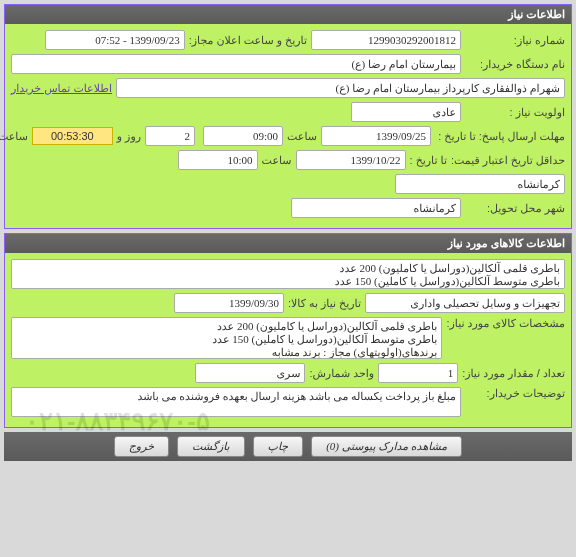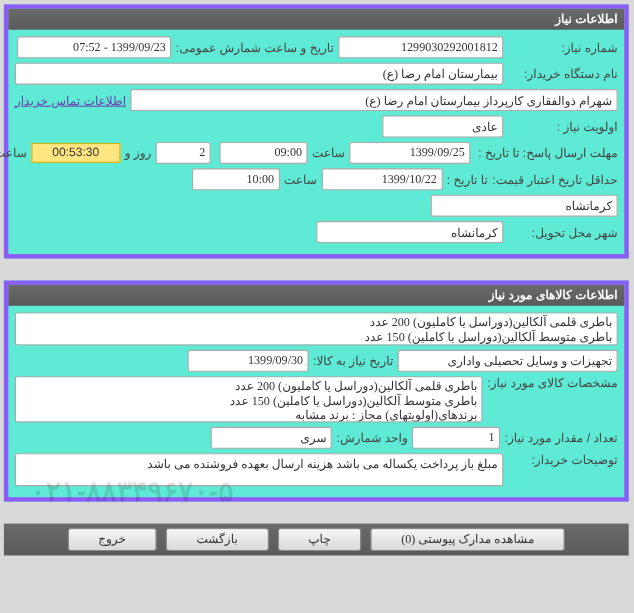--- a/index.html
+++ b/index.html
@@ -5,23 +5,23 @@
 * { box-sizing: border-box; margin: 0; padding: 0; }
 body {
   font-family: Tahoma, Arial, sans-serif;
   font-size: 11px;
   background: #d9d9d9;
   color: #333;
   direction: rtl;
   padding: 4px;
 }
 .panel {
-  background: #5eead4;
-  border: 4px solid #8b5cf6;
-  margin-bottom: 20px;
+  background: #bef264;
+  border: 1px solid #8b5cf6;
+  margin-bottom: 4px;
 }
 .panel-header {
   background: linear-gradient(to bottom, #6a6a6a, #5a5a5a);
   color: #fff;
   padding: 3px 6px;
   font-size: 11px;
   font-weight: bold;
 }
 .panel-body {
   padding: 6px;
@@ -93,39 +93,40 @@
   display: flex;
   justify-content: center;
   background: linear-gradient(to bottom, #6a6a6a, #5a5a5a);
   padding: 4px;
   gap: 8px;
 }
 .btn {
   background: linear-gradient(to bottom, #f6f6f6, #d9d9d9);
   border: 1px solid #888;
   border-radius: 3px;
-  padding: 3px 27px;
+  padding: 3px 14px;
   font-size: 11px;
   font-family: Tahoma;
   cursor: pointer;
   color: #333;
+  font-style: italic;
 }
 .spacer { flex: 1; }
 </style>
 </head>
 <body>
 
 <div class="panel">
   <div class="panel-header">اطلاعات نیاز</div>
   <div class="panel-body">
 
     <div class="row">
       <span class="label">شماره نیاز:</span>
       <input class="input input-med" style="width: 150px;" readonly="" value="1299030292001812">
-      <span class="label label-narrow">تاریخ و ساعت شمارش عمومی:</span>
+      <span class="label label-narrow">تاریخ و ساعت اعلان مجاز:</span>
       <input class="input" style="width: 140px;" readonly="" value="1399/09/23 - 07:52">
     </div>
 
     <div class="row">
       <span class="label">نام دستگاه خریدار:</span>
       <input class="input input-wide" readonly="" value="بیمارستان امام رضا (ع)" style="">
     </div>
 
     <div class="row">
       <input class="input input-wide" readonly="" value="شهرام ذوالفقاری کارپرداز بیمارستان امام رضا (ع)" style="">

